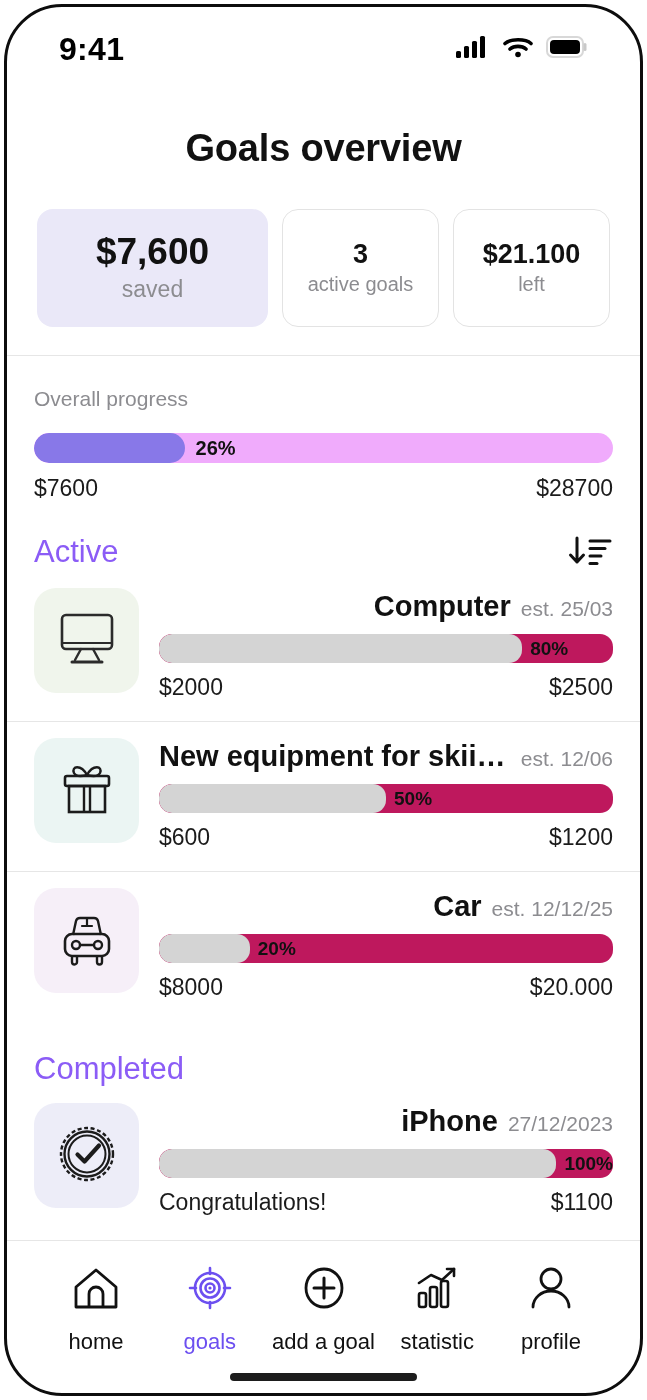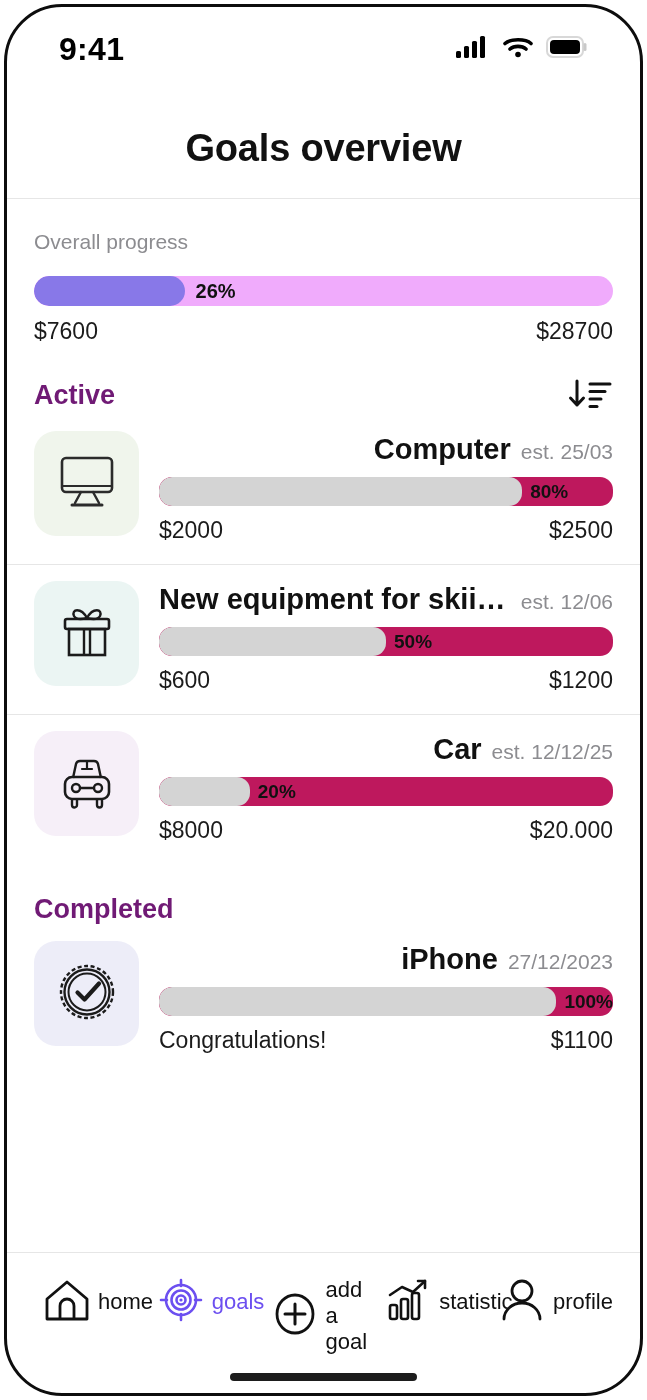--- a/index.html
+++ b/index.html
@@ -153,23 +153,23 @@
 
   
   .section-head {
     display: flex;
     align-items: center;
     justify-content: space-between;
     padding: 30px 27px 0 27px;
     box-sizing: border-box;
   }
   .section-title {
-    font-size: 27px;
-    font-weight: 700;
-    color: #701a75;
+    font-size: 31px;
+    font-weight: 400;
+    color: #8b5cf6;
   }
   .sort-btn {
     width: 46px;
     height: 40px;
     display: flex;
     align-items: center;
     justify-content: center;
     cursor: pointer;
   }
 
@@ -251,23 +251,23 @@
   .bottom-nav {
     flex: 0 0 auto;
     display: flex;
     align-items: flex-start;
     justify-content: space-between;
     padding: 24px 34px 0 34px;
     box-sizing: border-box;
   }
   .nav-item {
     display: flex;
-    flex-direction: row;
-    align-items: center;
-    gap: 5px;
+    flex-direction: column;
+    align-items: center;
+    gap: 14px;
     cursor: pointer;
     width: 110px;
   }
   .nav-label {
     font-size: 22px;
     color: #111;
   }
   .nav-item.active .nav-label { color: #6c4ff0; }
   .home-indicator {
     width: 187px;
@@ -305,20 +305,34 @@
           <rect x="1" y="2" width="36" height="20" rx="6" fill="none" stroke="#d8d8d8" stroke-width="2"></rect>
           <rect x="4" y="5" width="30" height="14" rx="4" fill="#000"></rect>
           <path d="M39 9.5 v5" stroke="#c9c9c9" stroke-width="3" stroke-linecap="round"></path>
         </svg>
       </span>
     </div>
   </div>
 
   <div class="page-title">Goals overview</div>
 
+  <div class="stats-row">
+    <div class="stat-card primary">
+      <div class="stat-value">$7,600</div>
+      <div class="stat-label">saved</div>
+    </div>
+    <div class="stat-card outline">
+      <div class="stat-value">3</div>
+      <div class="stat-label">active goals</div>
+    </div>
+    <div class="stat-card outline">
+      <div class="stat-value">$21.100</div>
+      <div class="stat-label">left</div>
+    </div>
+  </div>
 
   <div class="spacer-28"></div>
   <div class="divider"></div>
 
   <div class="overall">
     <div class="overall-label">Overall progress</div>
     <div class="bar-outer">
       <div class="bar-fill" style="width: 26%;"></div>
       <div class="bar-pct">26%</div>
     </div>

